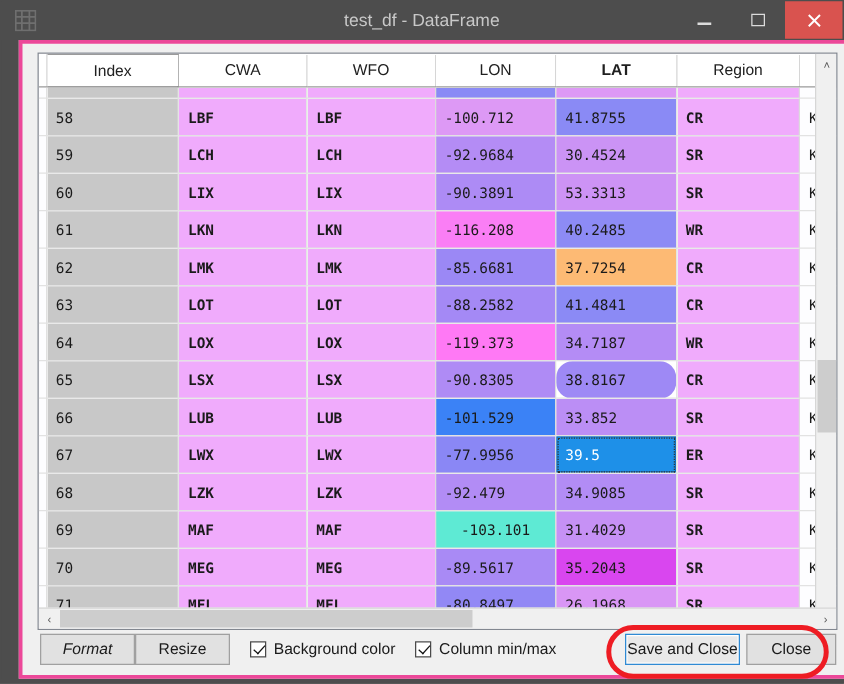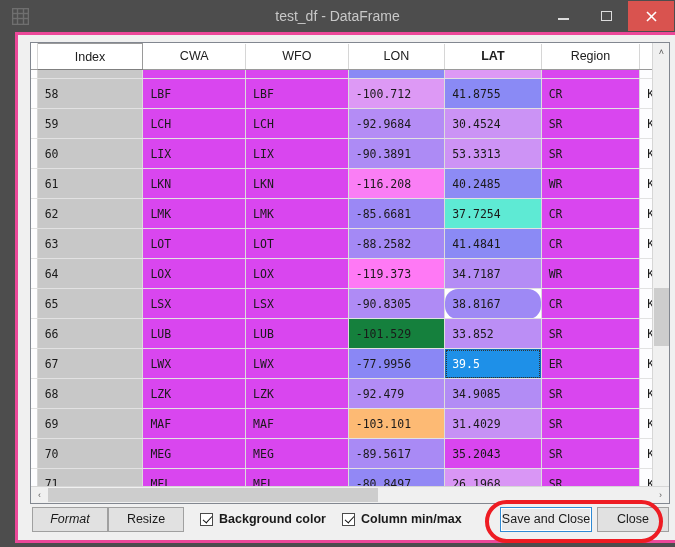--- a/index.html
+++ b/index.html
@@ -105,21 +105,21 @@
     white-space: nowrap;
     overflow: hidden;
     vertical-align: middle;
   }
   td.idx {
     background: #c8c8c8;
     color: #1a1a1a;
     border-right: 1px solid #9a9a9a;
     border-bottom: 1px solid #b4b4b4;
   }
-  td.txt { background: #d946ef; }
+  td.txt { background: #f0abfc; font-weight: bold; }
   td.edge { background: #fdfdff; border-right: none; }
   td.selected-cell {
     background: #1e90e8 !important;
     color: #ffffff;
     outline: 1px dotted #333;
     outline-offset: -2px;
     box-shadow: inset 0 0 0 1px #0f6fba;
   }
 
   
@@ -180,21 +180,20 @@
     display: inline-flex; align-items: center; justify-content: center;
     cursor: default;
   }
   .btn.wide { width: 76px; }
   .btn.focus { border: 1px solid #2f8ad4; box-shadow: inset 0 0 0 1px #ffffff; background:#e9e9e9;}
   .chk-wrap {
     display: inline-flex; align-items: center;
     font-family: "Liberation Sans", sans-serif;
     font-size: 12.5px;
     color: #1a1a1a;
-    font-weight: bold;
   }
   .chk-box {
     width: 13px; height: 13px;
     border: 1px solid #4a4a4a;
     background: #ffffff;
     margin-right: 6px;
     display: inline-flex; align-items: center; justify-content: center;
     position: relative;
   }
   .chk-box.checked::after {
@@ -325,21 +324,21 @@
               <td style="background:#8d8bf5;">40.2485</td>
               <td class="txt">WR</td>
               <td class="edge">KL</td>
             </tr>
             <tr>
               <td style="background:#fdfdff;border-right:1px solid #d6d6d6;"></td>
               <td class="idx">62</td>
               <td class="txt">LMK</td>
               <td class="txt">LMK</td>
               <td style="background:#9b88f5;">-85.6681</td>
-              <td style="background:#5eead4;">37.7254</td>
+              <td style="background:#fdba74;">37.7254</td>
               <td class="txt">CR</td>
               <td class="edge">KL</td>
             </tr>
             <tr>
               <td style="background:#fdfdff;border-right:1px solid #d6d6d6;"></td>
               <td class="idx">63</td>
               <td class="txt">LOT</td>
               <td class="txt">LOT</td>
               <td style="background:#a489f5;">-88.2582</td>
               <td style="background:#8b8af5;">41.4841</td>
@@ -364,21 +363,21 @@
               <td style="background:#af8bf5;">-90.8305</td>
               <td style="background:#9e89f5;border-radius:13px;">38.8167</td>
               <td class="txt">CR</td>
               <td class="edge">KL</td>
             </tr>
             <tr>
               <td style="background:#fdfdff;border-right:1px solid #d6d6d6;"></td>
               <td class="idx">66</td>
               <td class="txt">LUB</td>
               <td class="txt">LUB</td>
-              <td style="background:#15803d;">-101.529</td>
+              <td style="background:#3b82f6;">-101.529</td>
               <td style="background:#bb8ef5;">33.852</td>
               <td class="txt">SR</td>
               <td class="edge">KL</td>
             </tr>
             <tr>
               <td style="background:#fdfdff;border-right:1px solid #d6d6d6;"></td>
               <td class="idx">67</td>
               <td class="txt">LWX</td>
               <td class="txt">LWX</td>
               <td style="background:#8a87f5;">-77.9956</td>
@@ -394,21 +393,21 @@
               <td style="background:#b28cf5;">-92.479</td>
               <td style="background:#b28cf5;">34.9085</td>
               <td class="txt">SR</td>
               <td class="edge">KL</td>
             </tr>
             <tr>
               <td style="background:#fdfdff;border-right:1px solid #d6d6d6;"></td>
               <td class="idx">69</td>
               <td class="txt">MAF</td>
               <td class="txt">MAF</td>
-              <td style="background:#fdba74;">-103.101</td>
+              <td style="background:#5eead4;text-align:center;">-103.101</td>
               <td style="background:#c691f5;">31.4029</td>
               <td class="txt">SR</td>
               <td class="edge">KM</td>
             </tr>
             <tr>
               <td style="background:#fdfdff;border-right:1px solid #d6d6d6;"></td>
               <td class="idx">70</td>
               <td class="txt">MEG</td>
               <td class="txt">MEG</td>
               <td style="background:#a98af5;">-89.5617</td>

